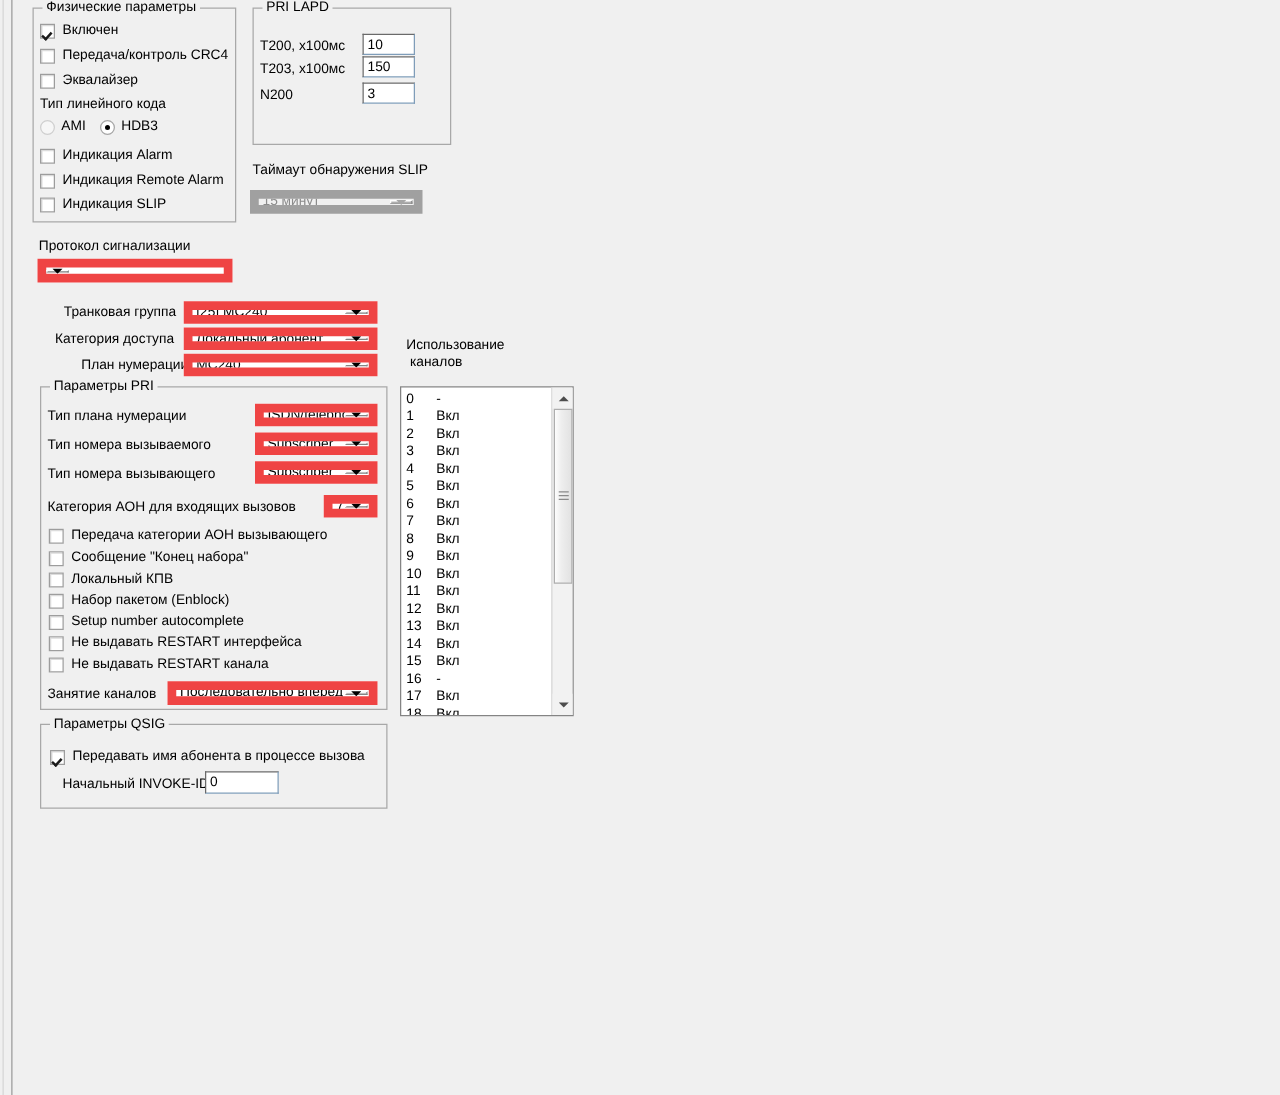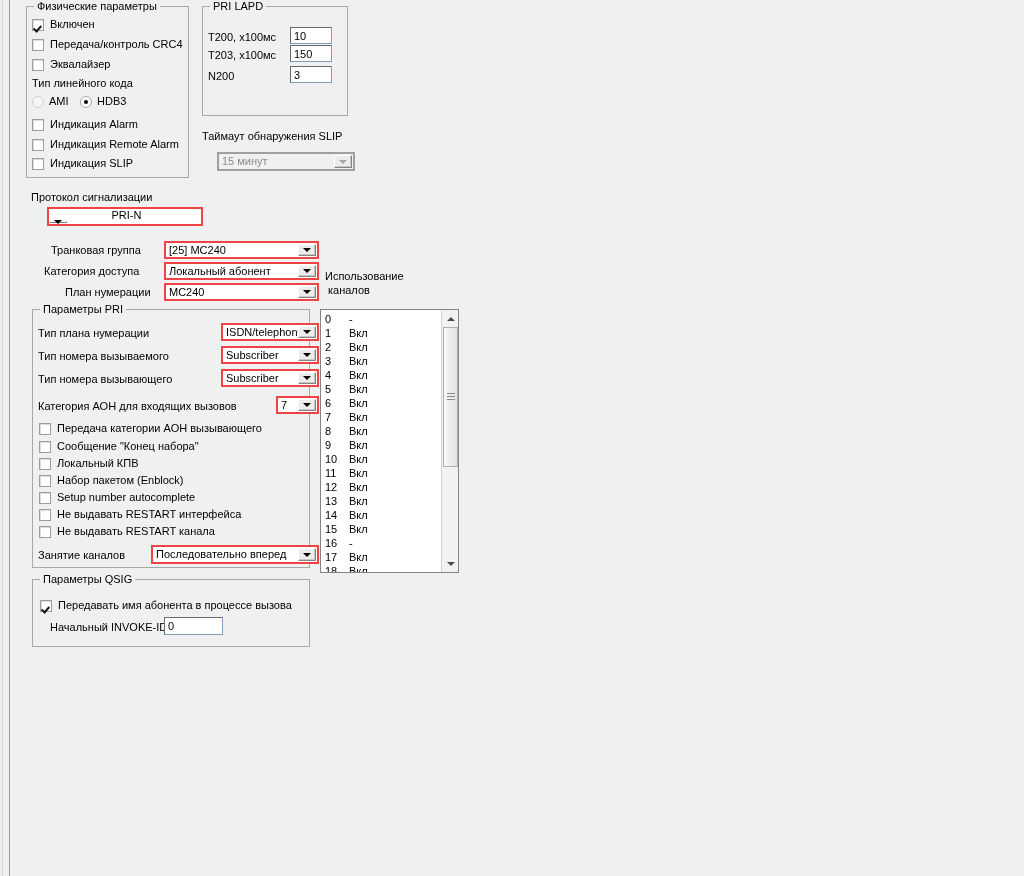--- a/index.html
+++ b/index.html
@@ -135,25 +135,24 @@
     padding: 0 0 0 3px;
     line-height: normal;
     outline: none;
   }
 
   
   .combo {
     position: absolute;
     box-sizing: border-box;
     background: #fff;
-    border: 2px solid #ef4444;
+    border: 7px solid #ef4444;
     display: flex;
     align-items: center;
     overflow: hidden;
-    margin-left: 17px;
   }
   .combo .cval {
     flex: 1 1 auto;
     padding-left: 3px;
     font-size: 11px;
     white-space: nowrap;
     overflow: hidden;
     color: #000;
     line-height: 13px;
   }
@@ -301,21 +300,21 @@
   <div class="cb-row" style="left:32px; top:138px;">
     <span class="cbox"></span>
     <span class="txt">Индикация Remote Alarm</span>
   </div>
 
   <div class="cb-row" style="left:32px; top:157px;">
     <span class="cbox"></span>
     <span class="txt">Индикация SLIP</span>
   </div>
 
-  <div class="groupbox" style="left:202px; top:6px; width:146px; height:110px;">
+  <div class="groupbox" style="left:202px; top:6px; width:159px; height:110px;">
     <div class="gb-title">PRI  LAPD</div>
   </div>
 
   <div class="lbl" style="left:208px; top:31px;">T200, x100мс</div>
   <input class="tinput" style="left: 290px; top: 27px; width: 42px; height: 17px;" value="10">
 
   <div class="lbl" style="left:208px; top:49px;">T203, x100мс</div>
   <input class="tinput" style="left: 290px; top: 45px; width: 42px; height: 17px;" value="150">
 
   <div class="lbl" style="left:208px; top:70px;">N200</div>

